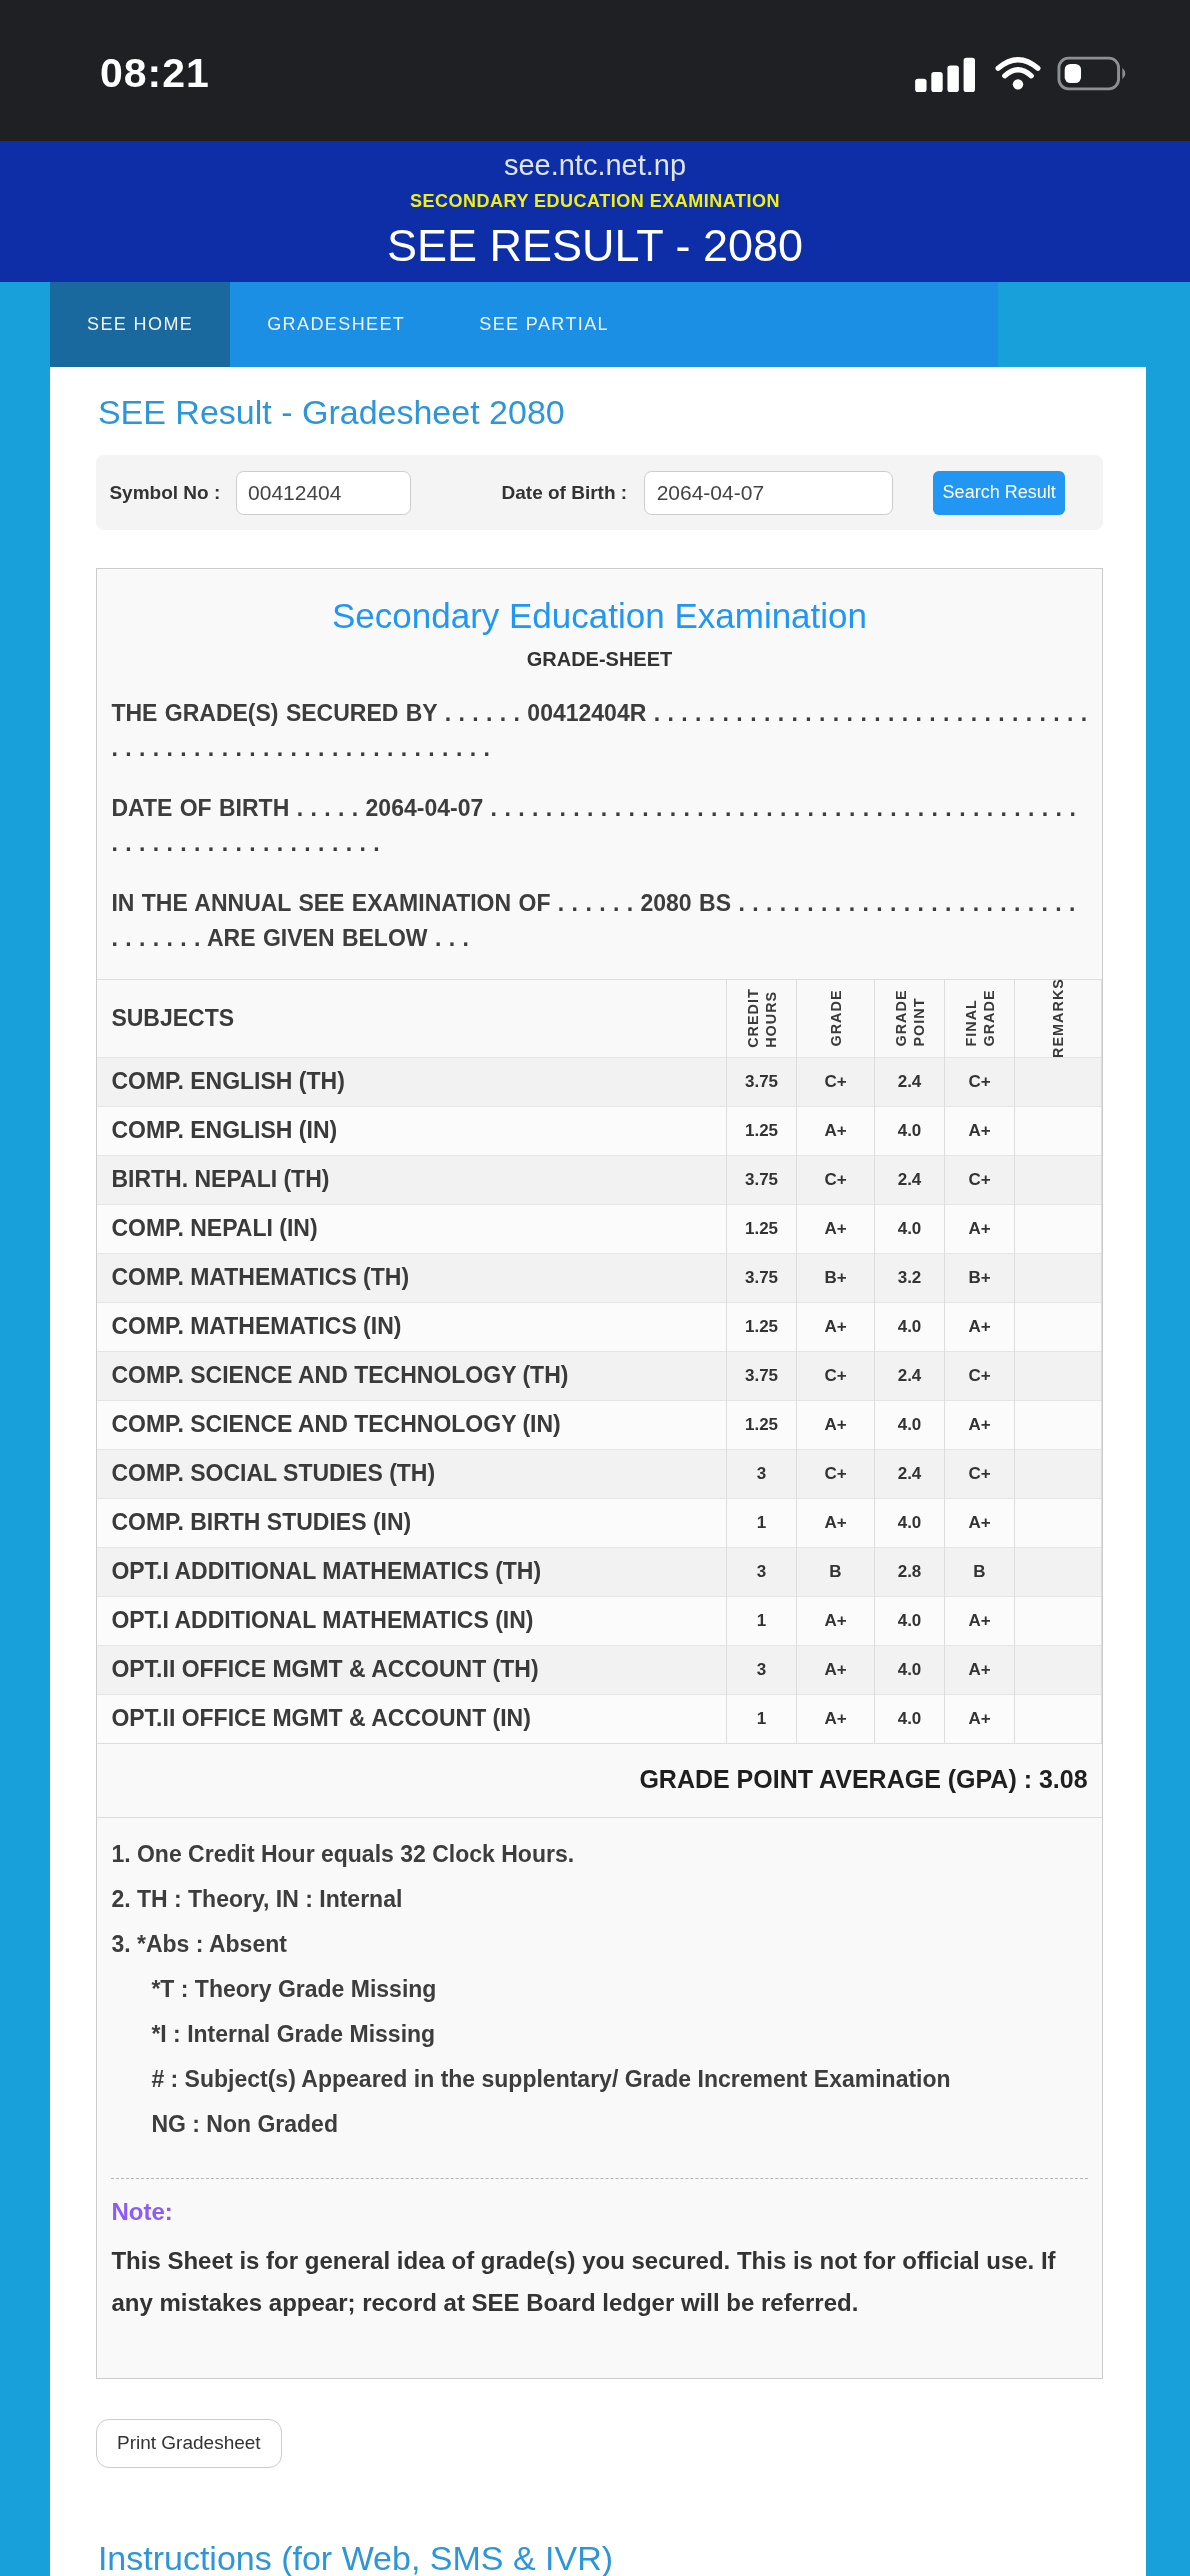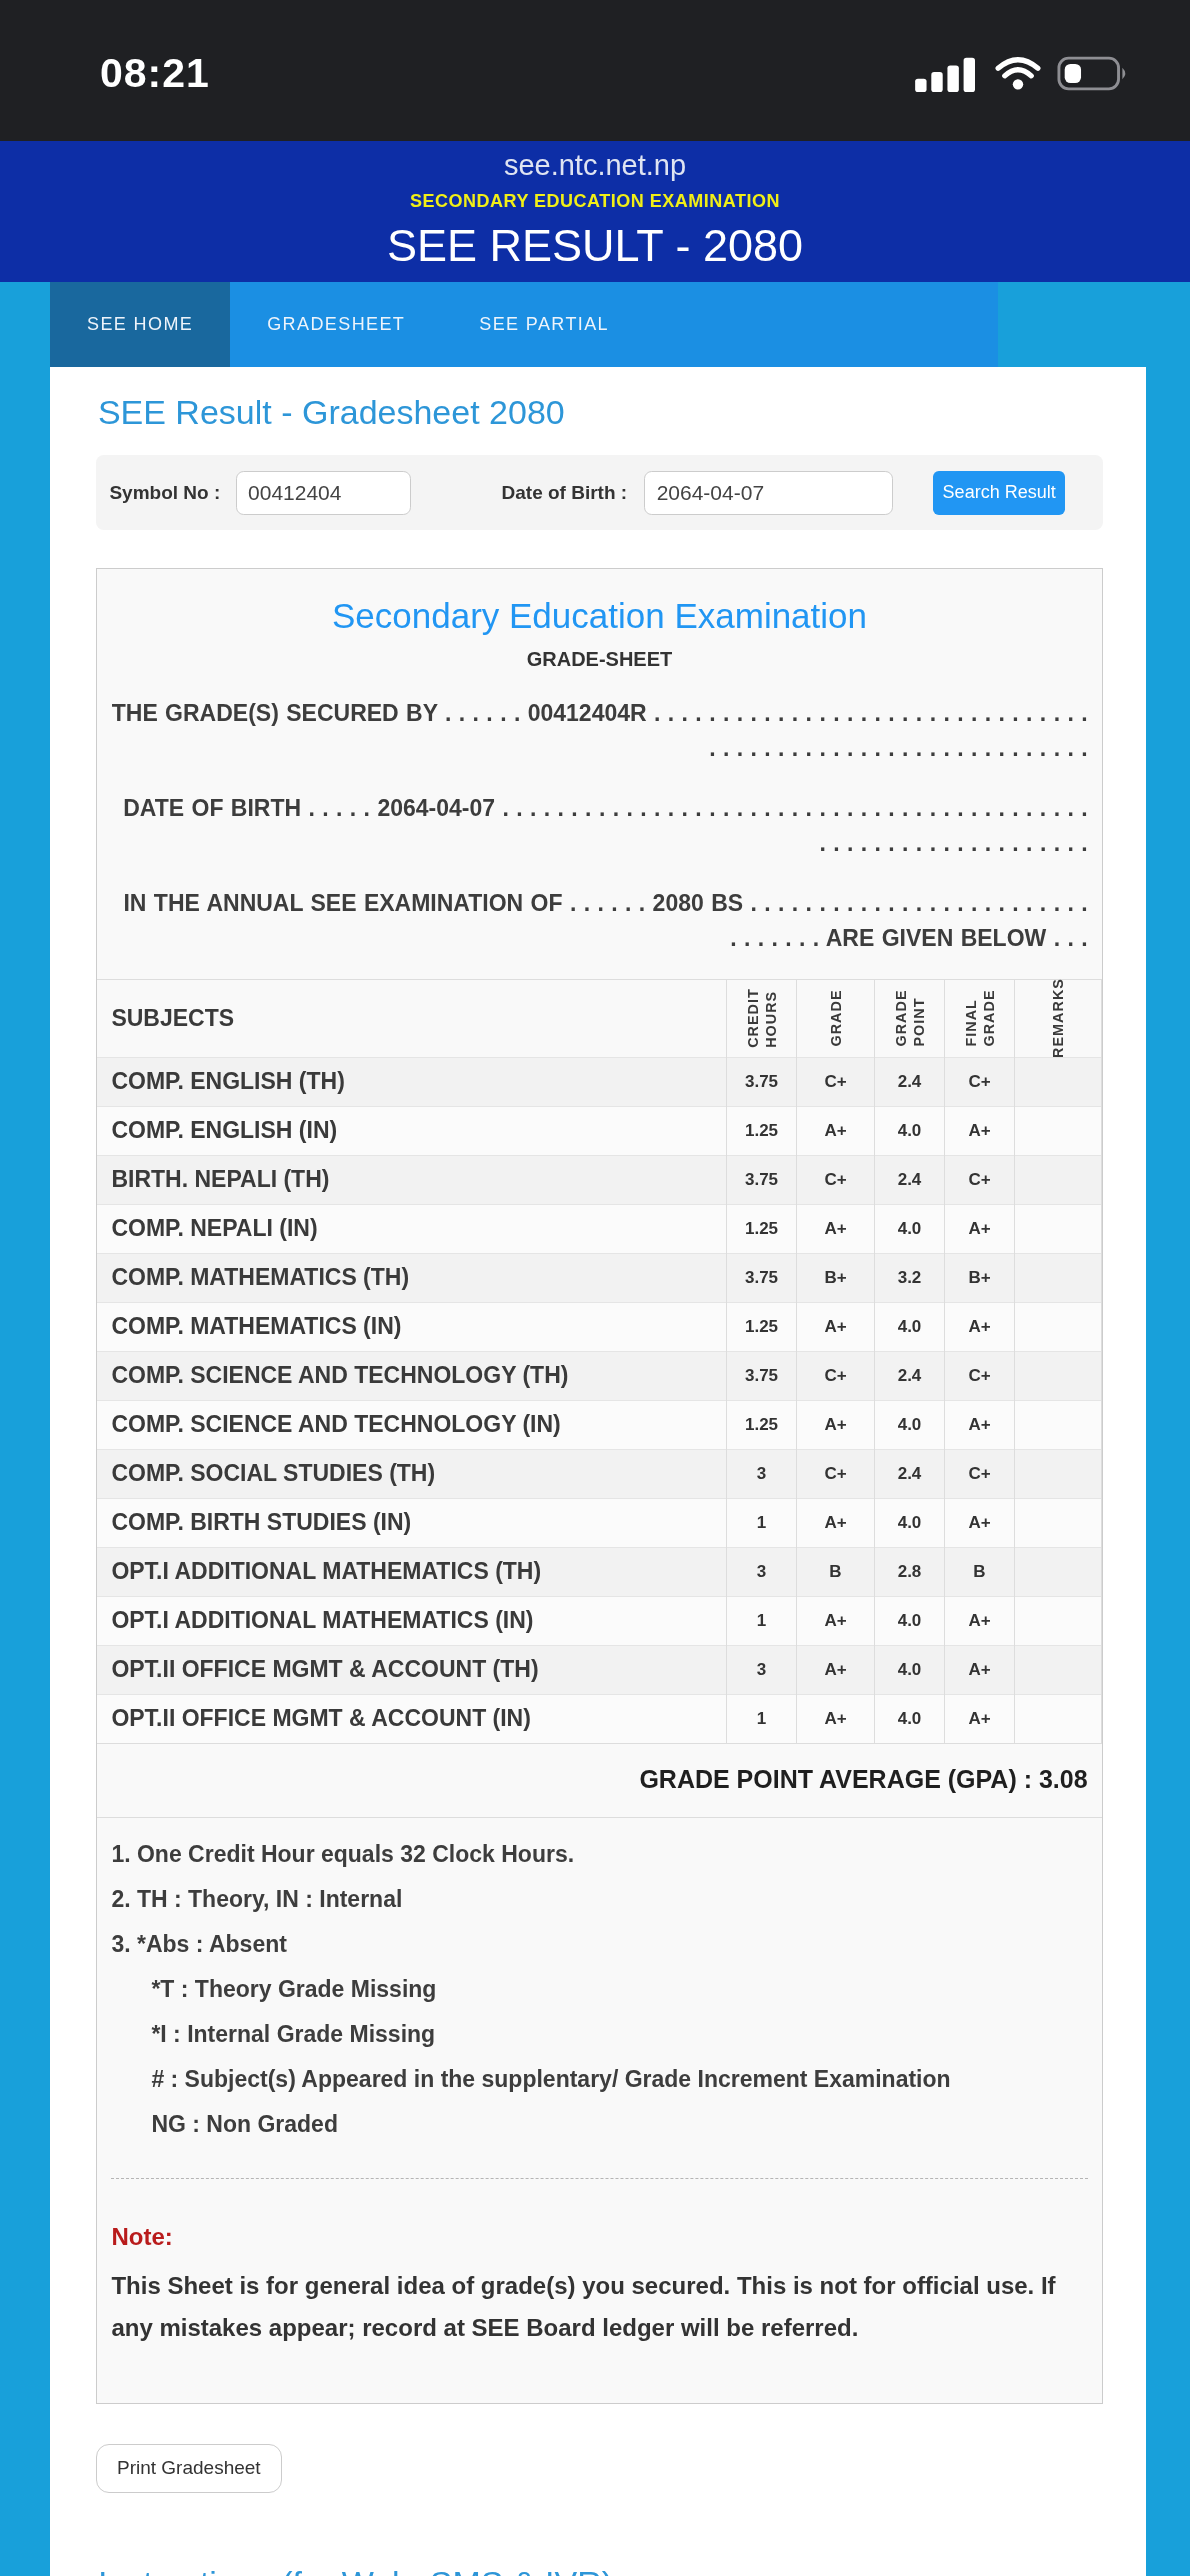--- a/index.html
+++ b/index.html
@@ -30,21 +30,21 @@
     padding:0 11.5px;box-sizing:border-box;font-family:"Liberation Sans",sans-serif;background:#fff;}
   .txt-symbol{width:175px;margin-left:15.3px;}
   .lbl-dob{margin-left:91px;}
   .txt-dob{width:249px;margin-left:17px;}
   .btn-search{margin-left:40px;width:132px;height:44px;background:#2196f3;color:#fff;border:none;
     border-radius:5.8px;font-size:18px;font-family:"Liberation Sans",sans-serif;cursor:pointer;}
   
   .card{margin-top:38px;background:#f9f9f9;border:1px solid #ccc;color:#3d3d3d;}
   .card-title{margin-top:27px;text-align:center;font-size:35px;font-weight:400;color:#2196f3;}
   .card-sub{margin-top:11.5px;text-align:center;font-size:20px;font-weight:bold;color:#333;}
-  .para{margin:25px 14.4px 0 14.4px;font-size:23px;font-weight:bold;line-height:35px;color:#3d3d3d;word-spacing:1px;text-align:right;}
+  .para{margin:25px 14.4px 0 14.4px;font-size:23px;font-weight:bold;line-height:35px;color:#3d3d3d;word-spacing:1px;}
   
   table.grades{margin-top:23px;width:100%;border-collapse:collapse;border-top:1px solid #ddd;border-bottom:1px solid #ddd;}
   table.grades th,table.grades td{border-left:1px solid #ddd;}
   table.grades th:first-child,table.grades td:first-child{border-left:none;}
   table.grades th:last-child,table.grades td:last-child{border-right:1px solid #ddd;}
   th.subjects{height:75px;text-align:left;padding-left:14.4px;font-size:23px;color:#3a3a3a;vertical-align:middle;}
   th.vcol{position:relative;height:75px;}
   th.vcol .vert{position:absolute;left:50%;top:50%;transform:translate(-50%,-50%) rotate(-90deg);
     font-size:14.4px;font-weight:bold;letter-spacing:1px;line-height:18px;white-space:pre-line;
     text-align:left;color:#3a3a3a;width:max-content;}
@@ -54,21 +54,21 @@
   td.sub{height:46px;padding-left:14.4px;font-size:23px;font-weight:bold;color:#3a3a3a;}
   td.val{width:67px;text-align:center;font-size:17px;font-weight:bold;color:#333;}
   td.val.grade{width:75px;}
   td.rem{width:84px;}
   .gpa-row{padding:21px 14.4px 23px 14.4px;text-align:right;font-size:25px;font-weight:bold;color:#1f1f1f;}
   .notes{border-top:1px solid #ddd;padding:23px 14.4px 17px 14.4px;}
   .note-line{font-size:23px;font-weight:bold;color:#3d3d3d;margin-bottom:18px;}
   .note-line.indent{padding-left:40px;}
   .dash-divider{border-top:1px dashed #b5b5b5;margin:5.8px 14.4px 0 14.4px;}
   .note-block{padding:19px 14.4px 54px 14.4px;}
-  .note-label{font-size:24px;font-weight:bold;color:#b91c1c;margin-top:25px;}
+  .note-label{font-size:24px;font-weight:bold;color:#8b5cf6;}
   .note-text{margin-top:13.4px;font-size:24px;font-weight:bold;color:#333;line-height:42px;}
   
   .btn-print{margin-top:40px;background:#fff;border:1px solid #ccc;border-radius:13px;
     padding:12.5px 20px;font-size:19px;color:#333;font-family:"Liberation Sans",sans-serif;cursor:pointer;}
   h2.instr-h{margin:71px 0 0 1.9px;font-size:34px;font-weight:400;color:#2d96d8;}
 </style>
 </head>
 <body>
 
 <div class="statusbar">

